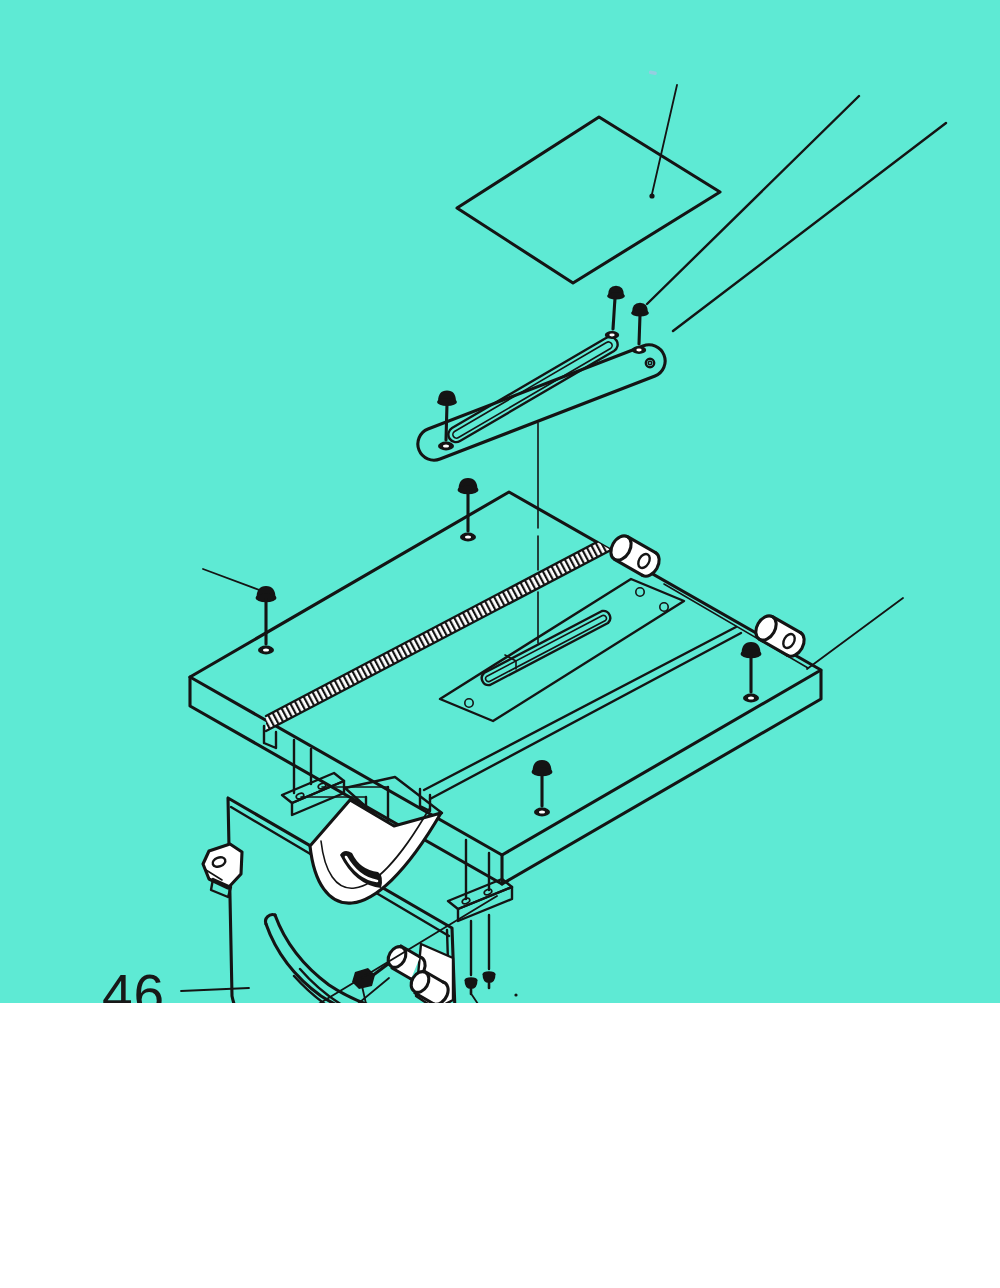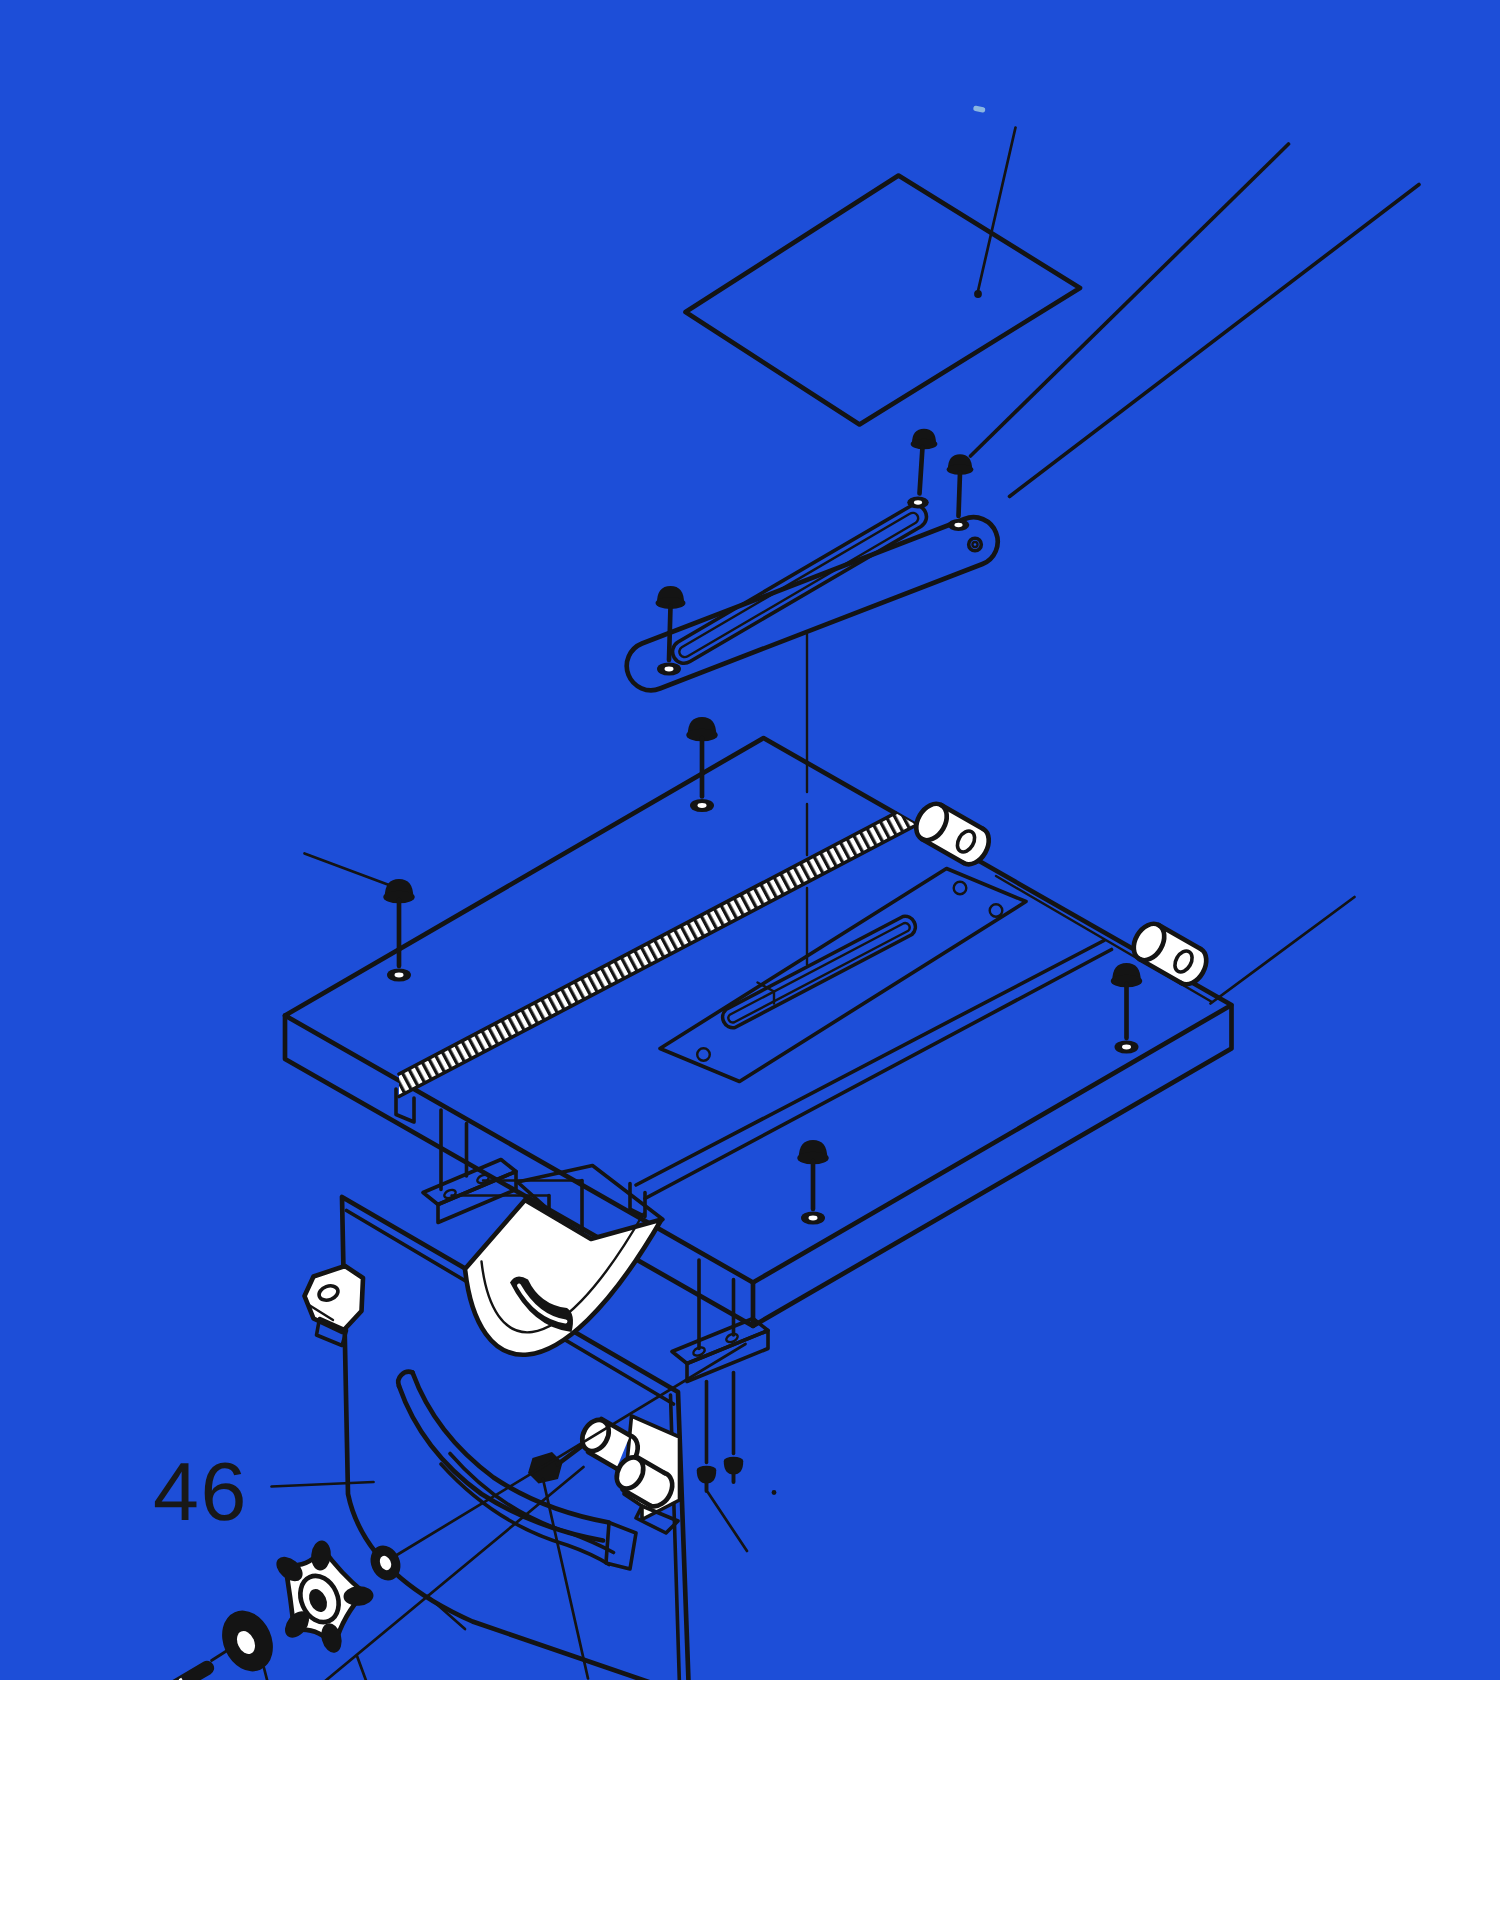--- a/index.html
+++ b/index.html
@@ -1,16 +1,16 @@
 <!DOCTYPE html>
 <html><head>
 <meta charset="utf-8">
 <style>
   html,body{margin:0;padding:0;background:#ffffff;}
-  .page{position:relative;width:1000px;height:1120px;background:#1d4ed8;overflow:hidden;
+  .page{position:relative;width:1000px;height:1003px;background:#5eead4;overflow:hidden;
         font-family:"Liberation Sans",sans-serif;}
   svg{position:absolute;left:0;top:0;}
   
   svg .ln{fill:none;stroke:#141414;stroke-width:3.1;stroke-linecap:round;stroke-linejoin:round;}
   svg .med{stroke-width:2.4;}
   svg .thin{stroke-width:1.8;}
   svg .hair{stroke-width:1.6;}
   svg .solid{fill:#141414;stroke:none;}
   svg .wfill{fill:#ffffff;}
   svg .nofill{fill:none;}

